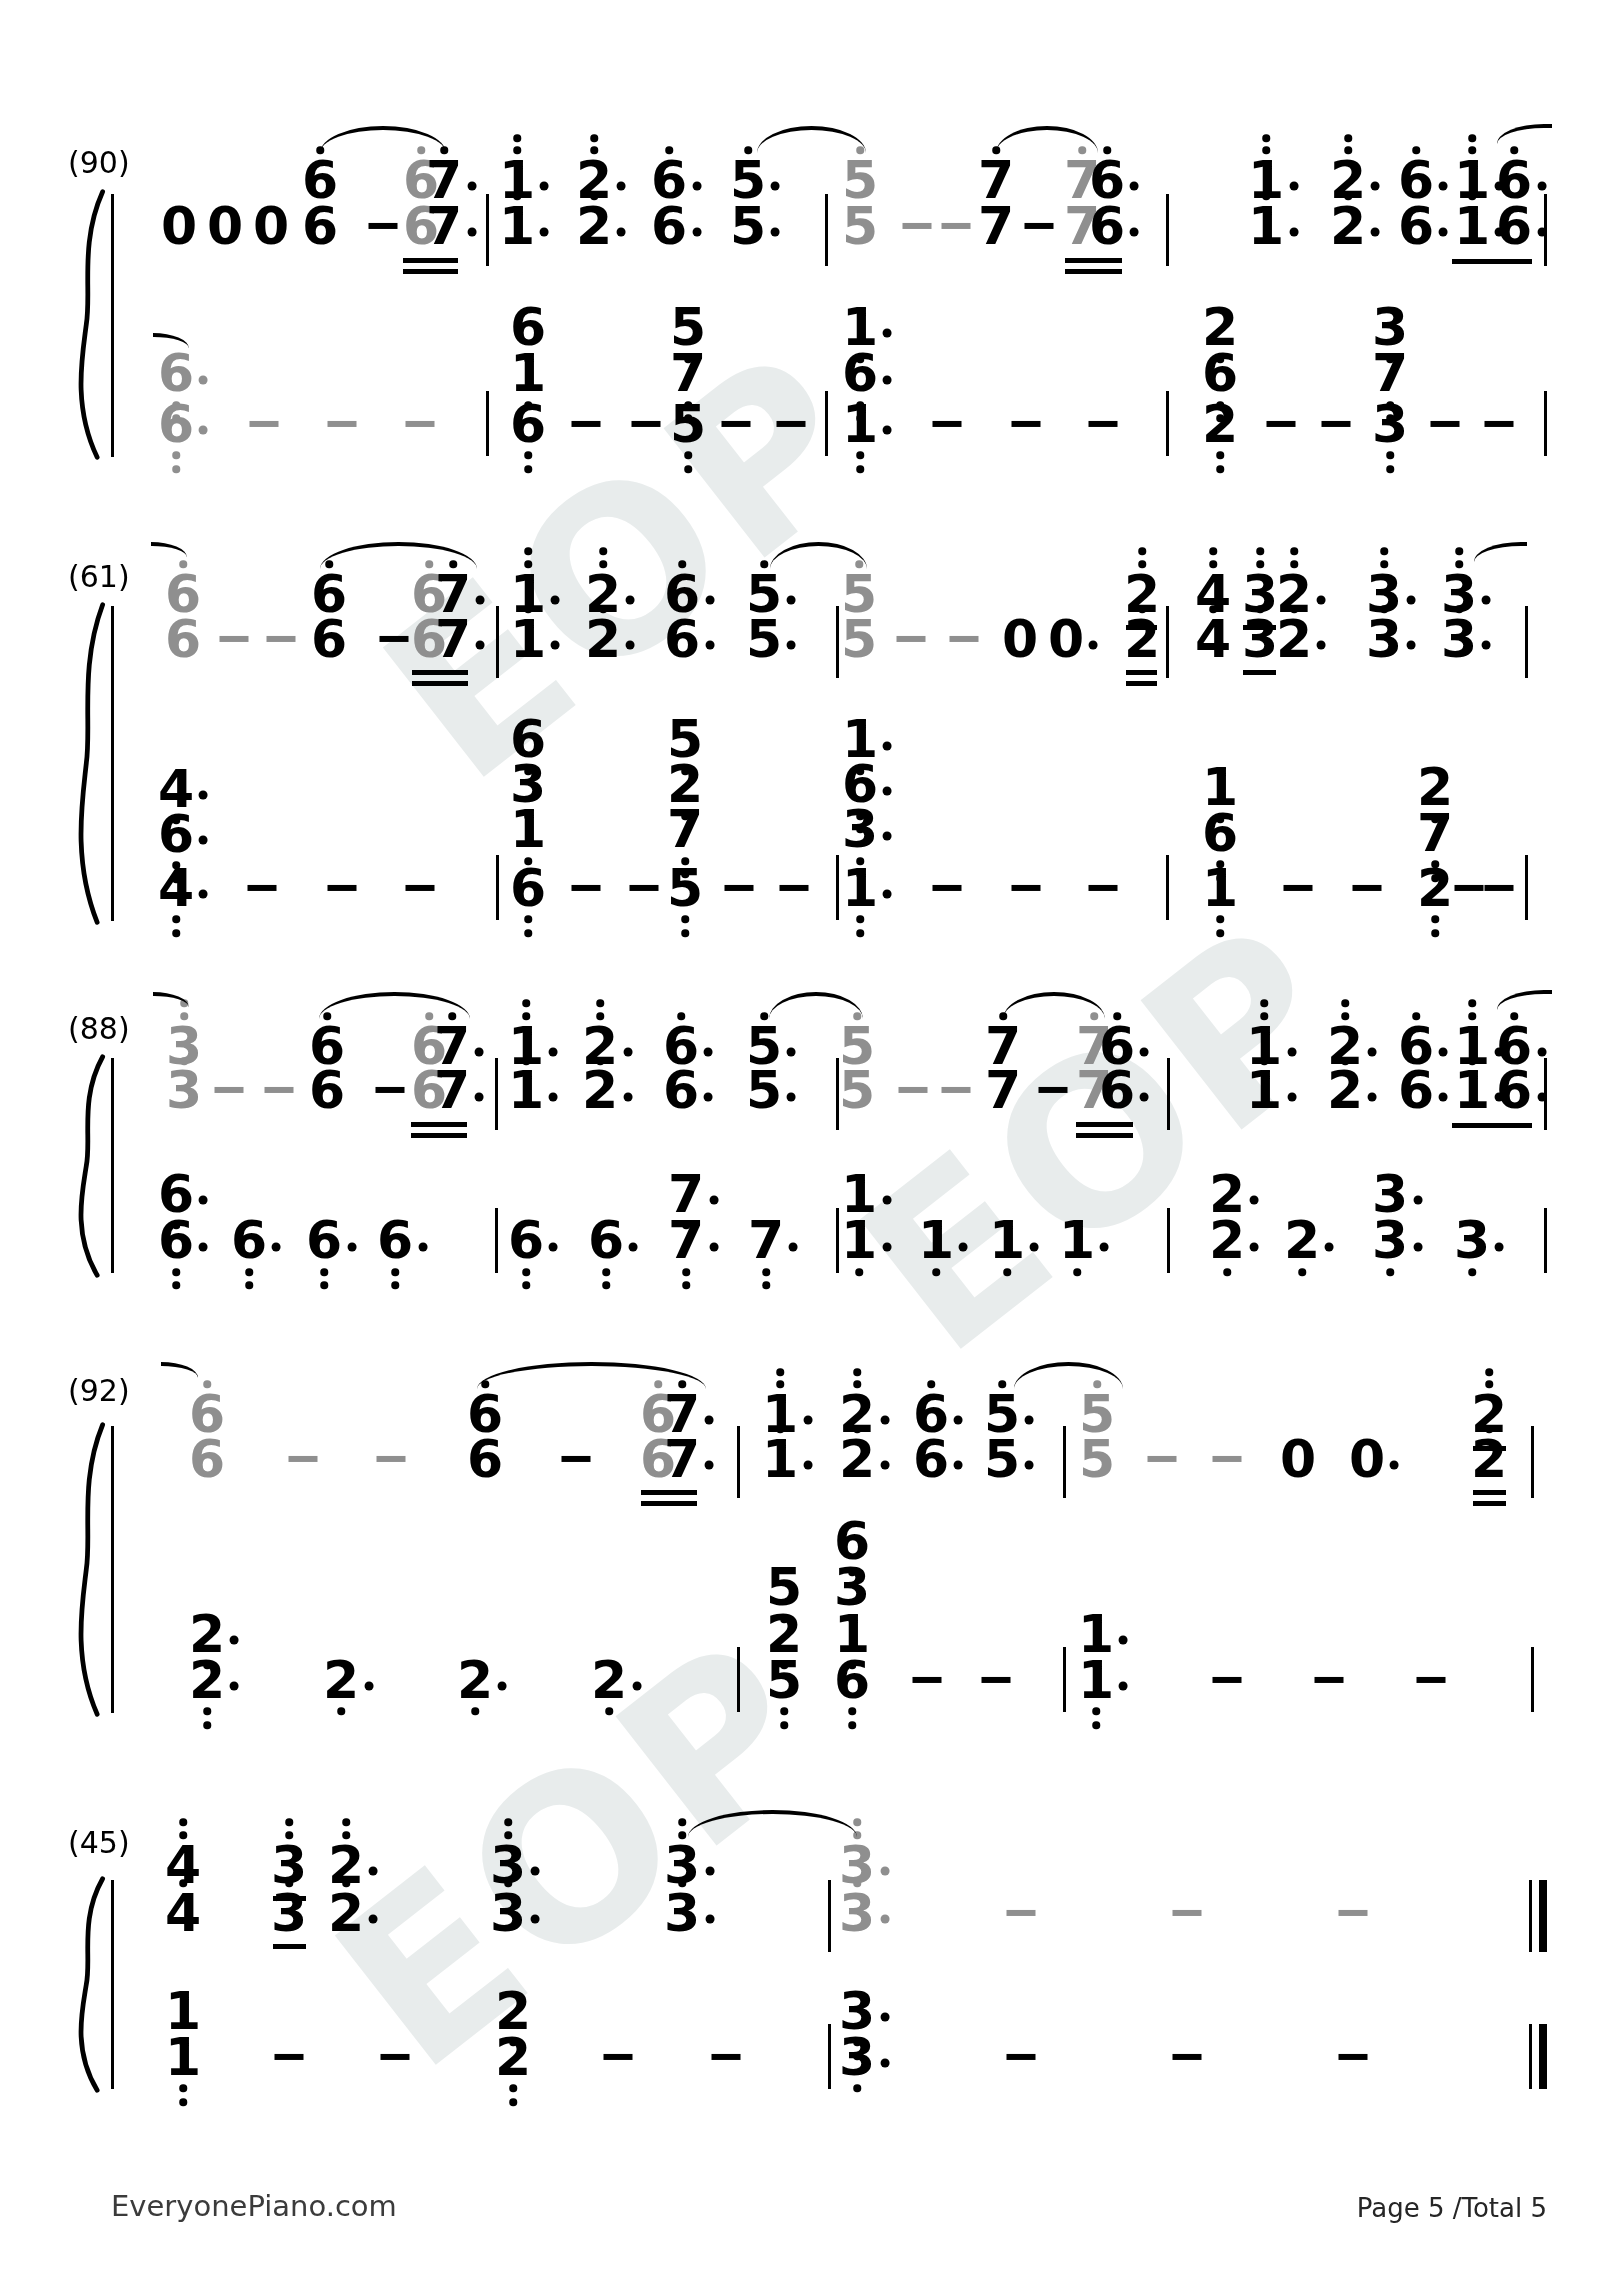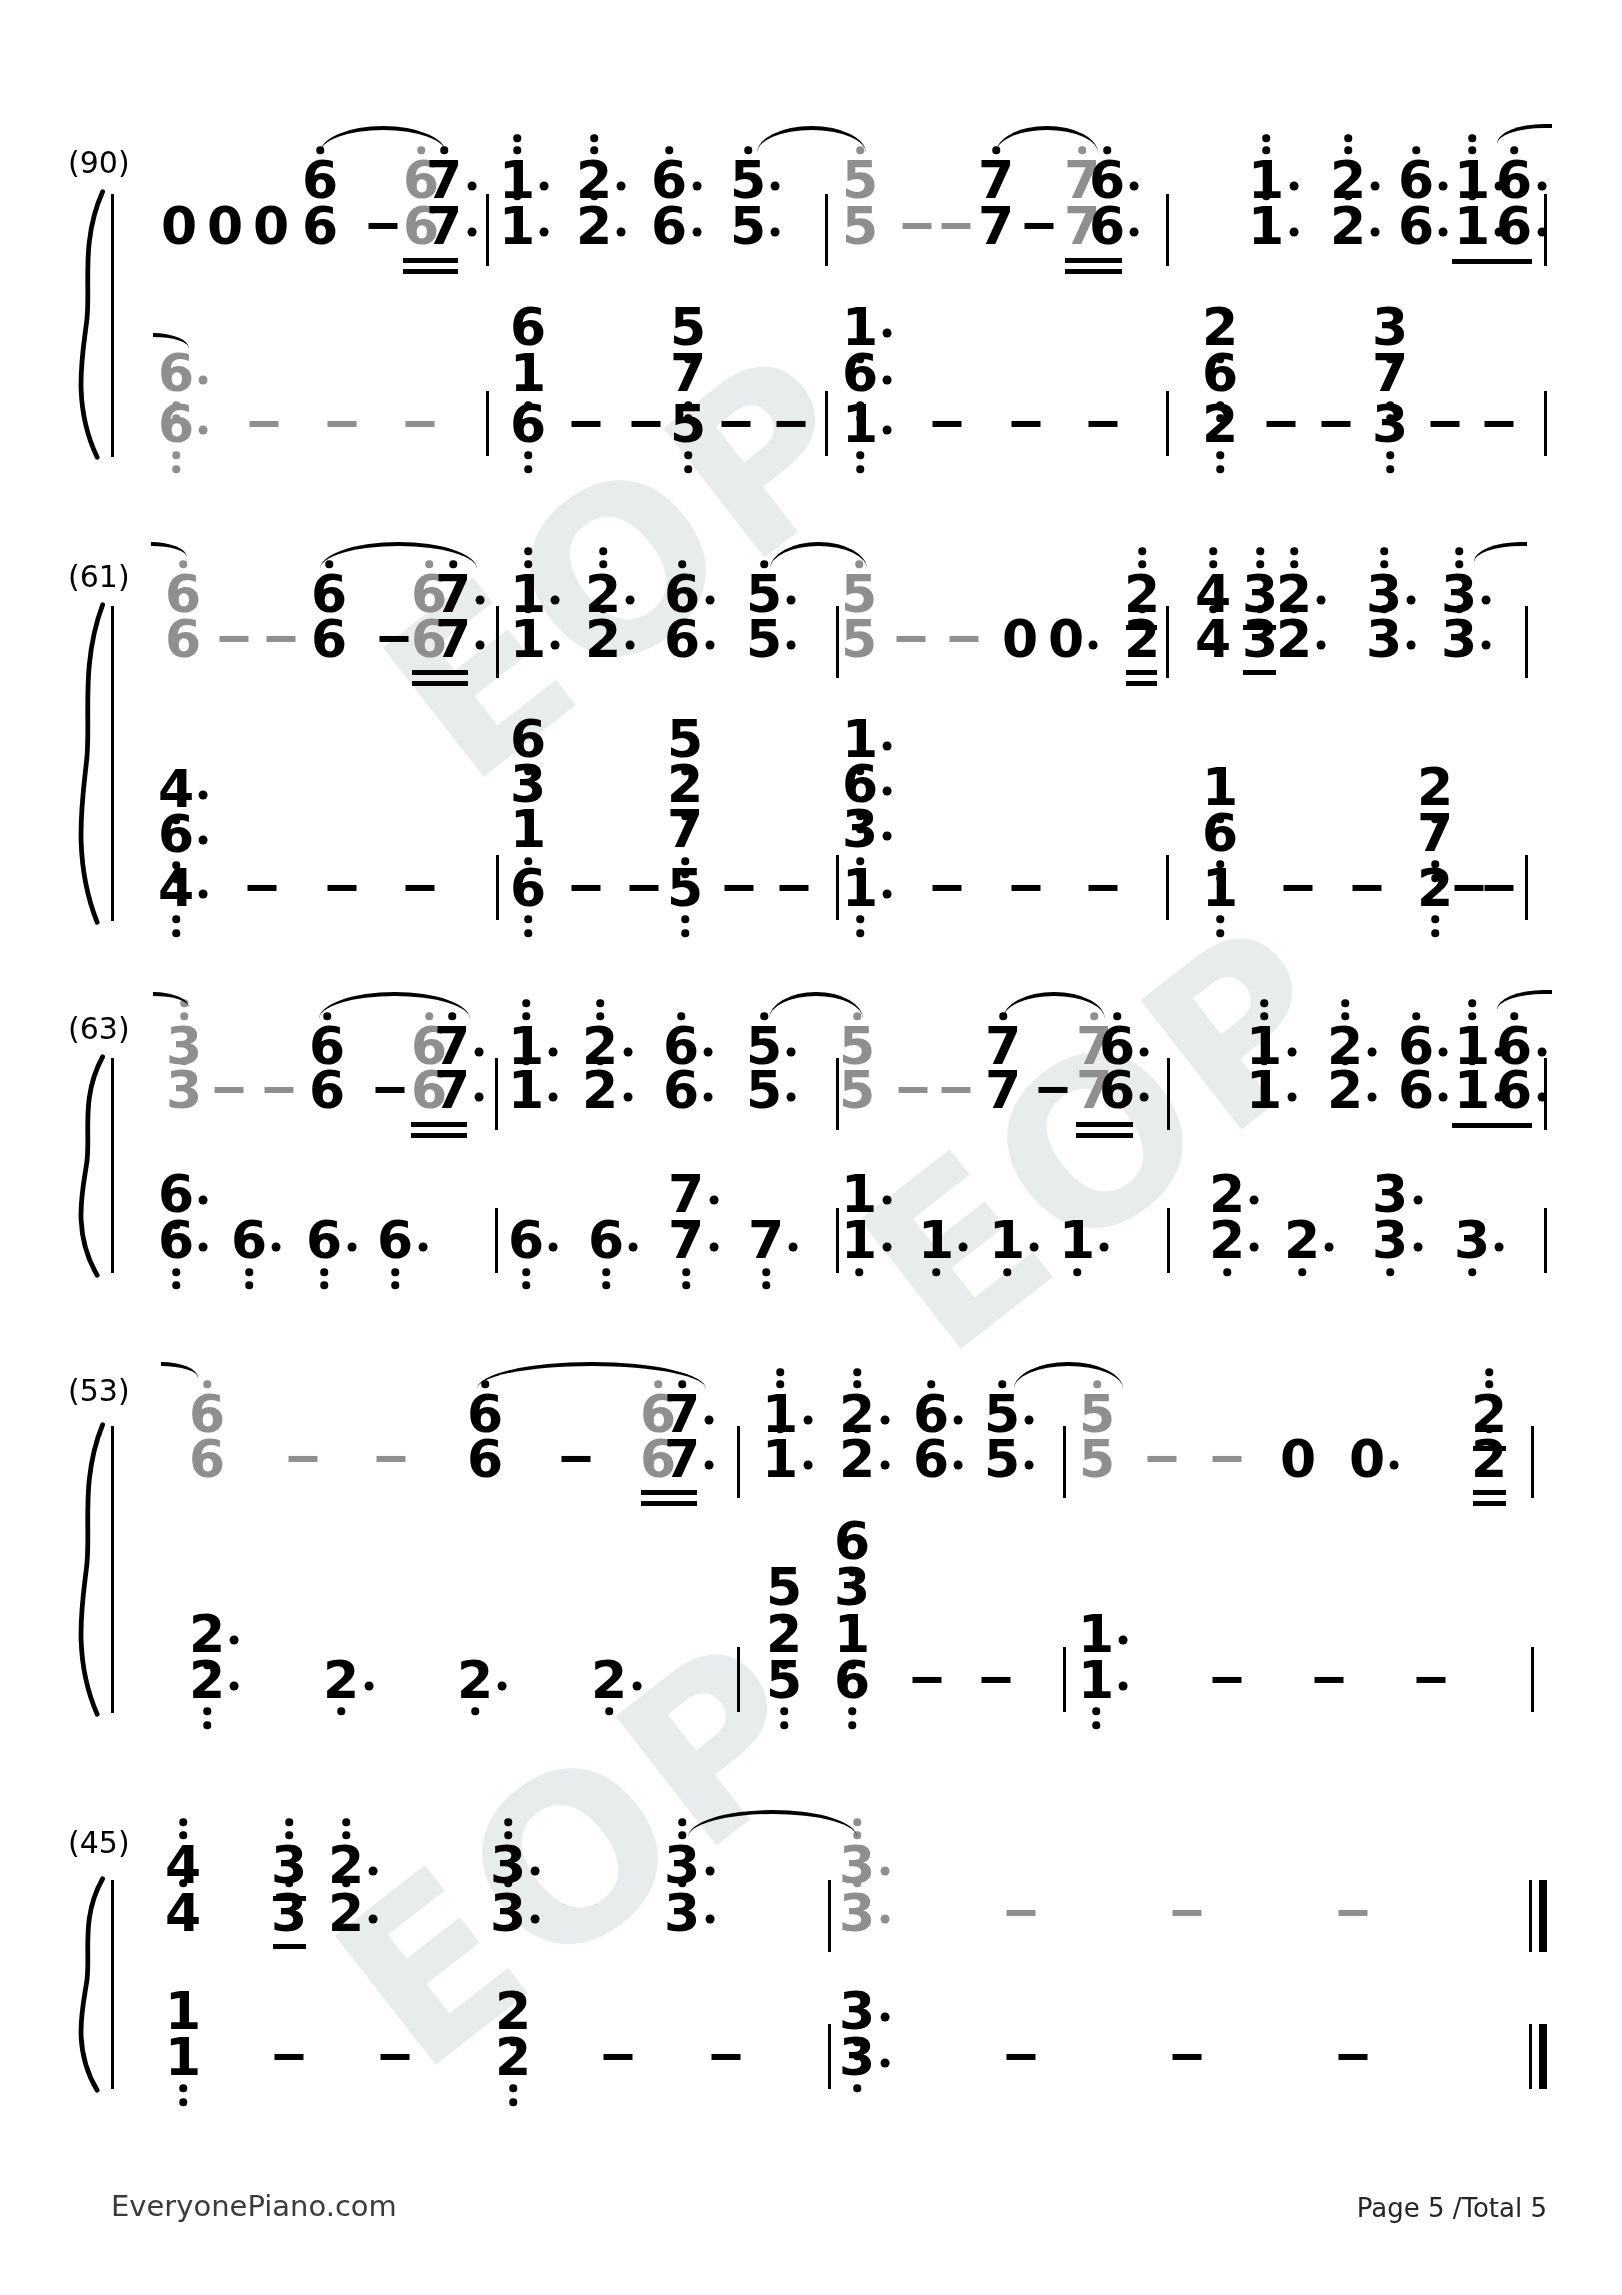--- a/index.html
+++ b/index.html
@@ -389,21 +389,21 @@
       <div class="bar" style="left: 1166px; top: 606px; width: 3.4px; height: 72px;"></div>
       <div class="bar" style="left: 1525px; top: 606px; width: 3.4px; height: 72px;"></div>
       <div class="bar" style="left: 496px; top: 855px; width: 3.4px; height: 65px;"></div>
       <div class="bar" style="left: 836px; top: 855px; width: 3.4px; height: 65px;"></div>
       <div class="bar" style="left: 1166px; top: 855px; width: 3.4px; height: 65px;"></div>
       <div class="bar" style="left: 1525px; top: 855px; width: 3.4px; height: 65px;"></div>
       <div class="arc arc-hookR" style="left: 151px; top: 542px; width: 36px;"></div>
       <div class="arc arc-full" style="left: 320px; top: 542px; width: 157px;"></div>
       <div class="arc arc-full" style="left: 770px; top: 542px; width: 97px;"></div>
       <div class="arc arc-hookL" style="left: 1474px; top: 542px; width: 53px;"></div>
-      <div class="mlabel" style="left: 68px; top: 1028px;">(63)</div>
+      <div class="mlabel" style="left: 68px; top: 1028px;">(88)</div>
       <div class="brace" style="left: 67px; top: 1054px; width: 44px; height: 224px;"><svg width="44" height="224" viewBox="0 0 64 328">
           <path d="M52 4 C 18 65.60000000000001, 36 124.64, 28 164 C 22 203.35999999999999, 8 262.40000000000003, 44 324" fill="none" stroke="#000" stroke-width="7" stroke-linecap="round"></path>
         </svg></div>
       <div class="bar" style="left: 111px; top: 1058px; width: 3.4px; height: 215px;"></div>
       <div class="note gray" style="left: 184px; top: 1090px;">3</div>
       <div class="dot gray-bg" style="left: 184px; top: 1061px;"></div>
       <div class="note" style="left: 327px; top: 1090px;">6</div>
       <div class="note gray" style="left: 429px; top: 1090px;">6</div>
       <div class="note" style="left: 452px; top: 1090px;">7</div>
       <div class="adot" style="left: 479px; top: 1097px;"></div>
@@ -571,21 +571,21 @@
       <div class="bar" style="left: 1544px; top: 1058px; width: 3.4px; height: 72px;"></div>
       <div class="bar" style="left: 495px; top: 1208px; width: 3.4px; height: 65px;"></div>
       <div class="bar" style="left: 836px; top: 1208px; width: 3.4px; height: 65px;"></div>
       <div class="bar" style="left: 1167px; top: 1208px; width: 3.4px; height: 65px;"></div>
       <div class="bar" style="left: 1544px; top: 1208px; width: 3.4px; height: 65px;"></div>
       <div class="arc arc-hookR" style="left: 153px; top: 992px; width: 36px;"></div>
       <div class="arc arc-full" style="left: 319px; top: 992px; width: 151px;"></div>
       <div class="arc arc-full" style="left: 769px; top: 992px; width: 94px;"></div>
       <div class="arc arc-full" style="left: 1003px; top: 992px; width: 102px;"></div>
       <div class="arc arc-hookL" style="left: 1497px; top: 990px; width: 55px;"></div>
-      <div class="mlabel" style="left: 68px; top: 1390px;">(53)</div>
+      <div class="mlabel" style="left: 68px; top: 1390px;">(92)</div>
       <div class="brace" style="left: 67px; top: 1422px; width: 44px; height: 295px;"><svg width="44" height="295" viewBox="0 0 64 433">
           <path d="M52 4 C 18 86.60000000000001, 36 164.54, 28 216.5 C 22 268.46, 8 346.40000000000003, 44 429" fill="none" stroke="#000" stroke-width="7" stroke-linecap="round"></path>
         </svg></div>
       <div class="bar" style="left: 111px; top: 1426px; width: 3.4px; height: 287px;"></div>
       <div class="note gray" style="left: 207px; top: 1459px;">6</div>
       <div class="note" style="left: 485px; top: 1459px;">6</div>
       <div class="note gray" style="left: 658px; top: 1459px;">6</div>
       <div class="note" style="left: 682px; top: 1459px;">7</div>
       <div class="adot" style="left: 709px; top: 1465px;"></div>
       <div class="note" style="left: 780px; top: 1459px;">1</div>

